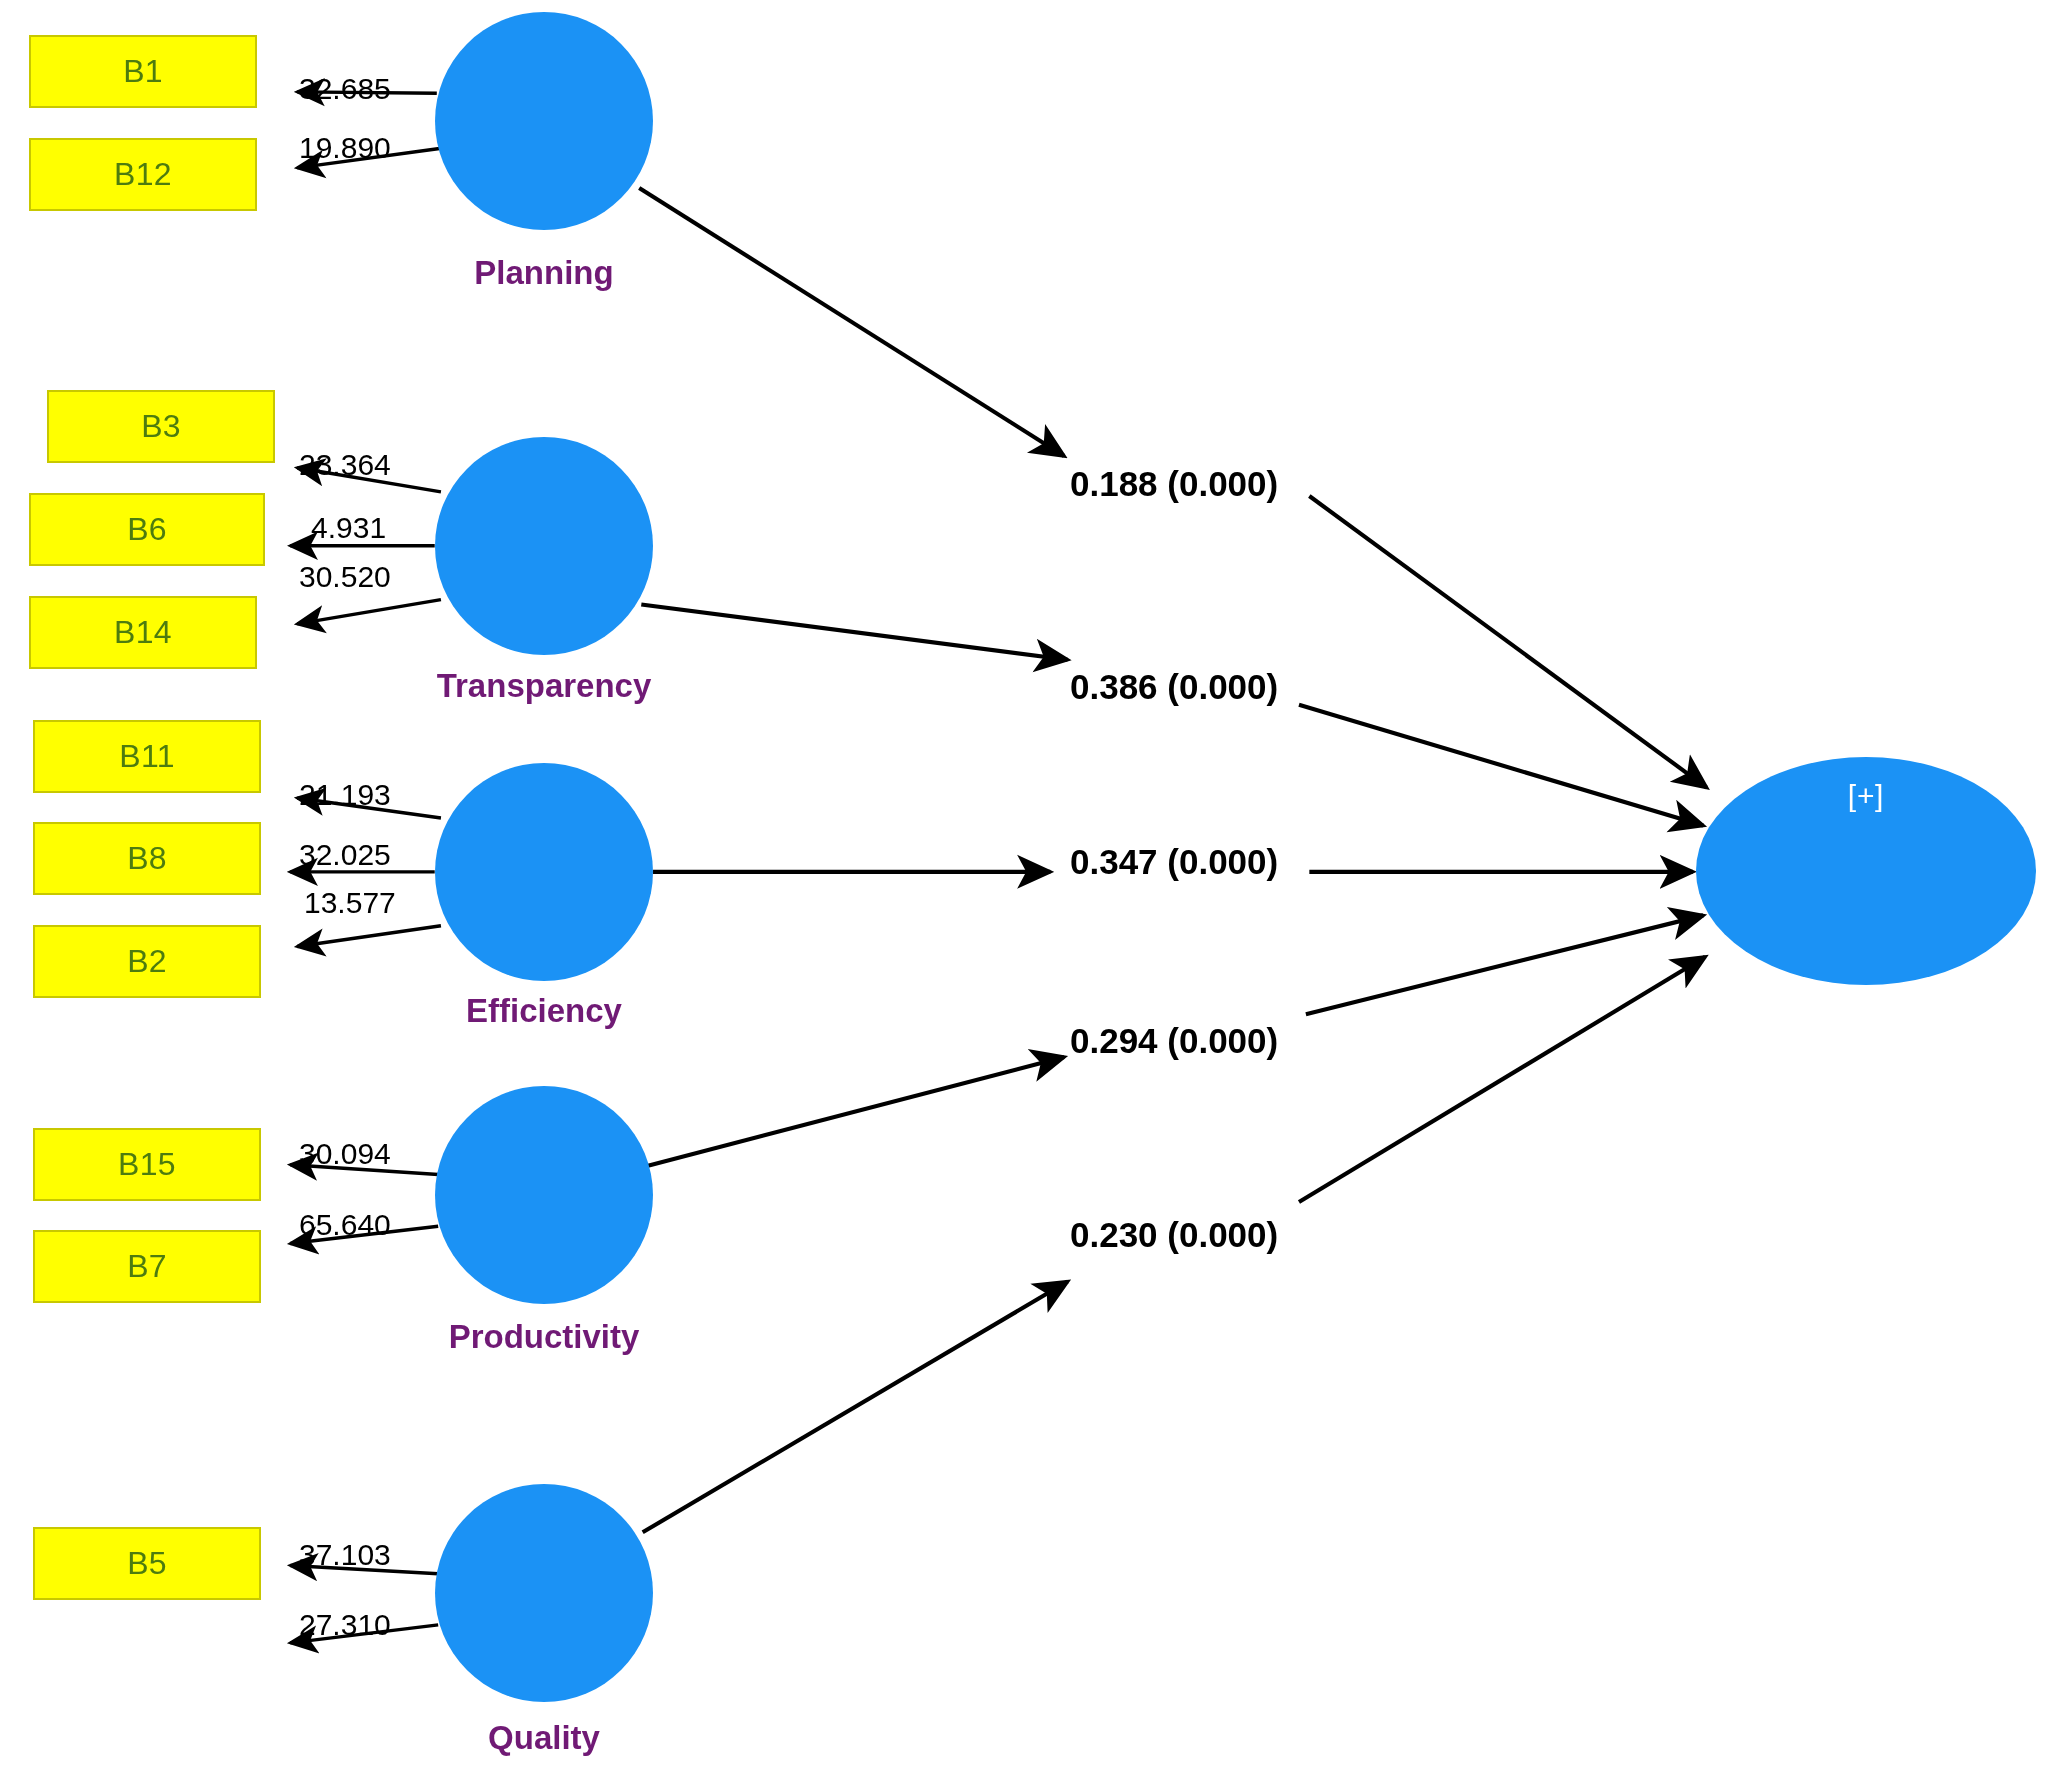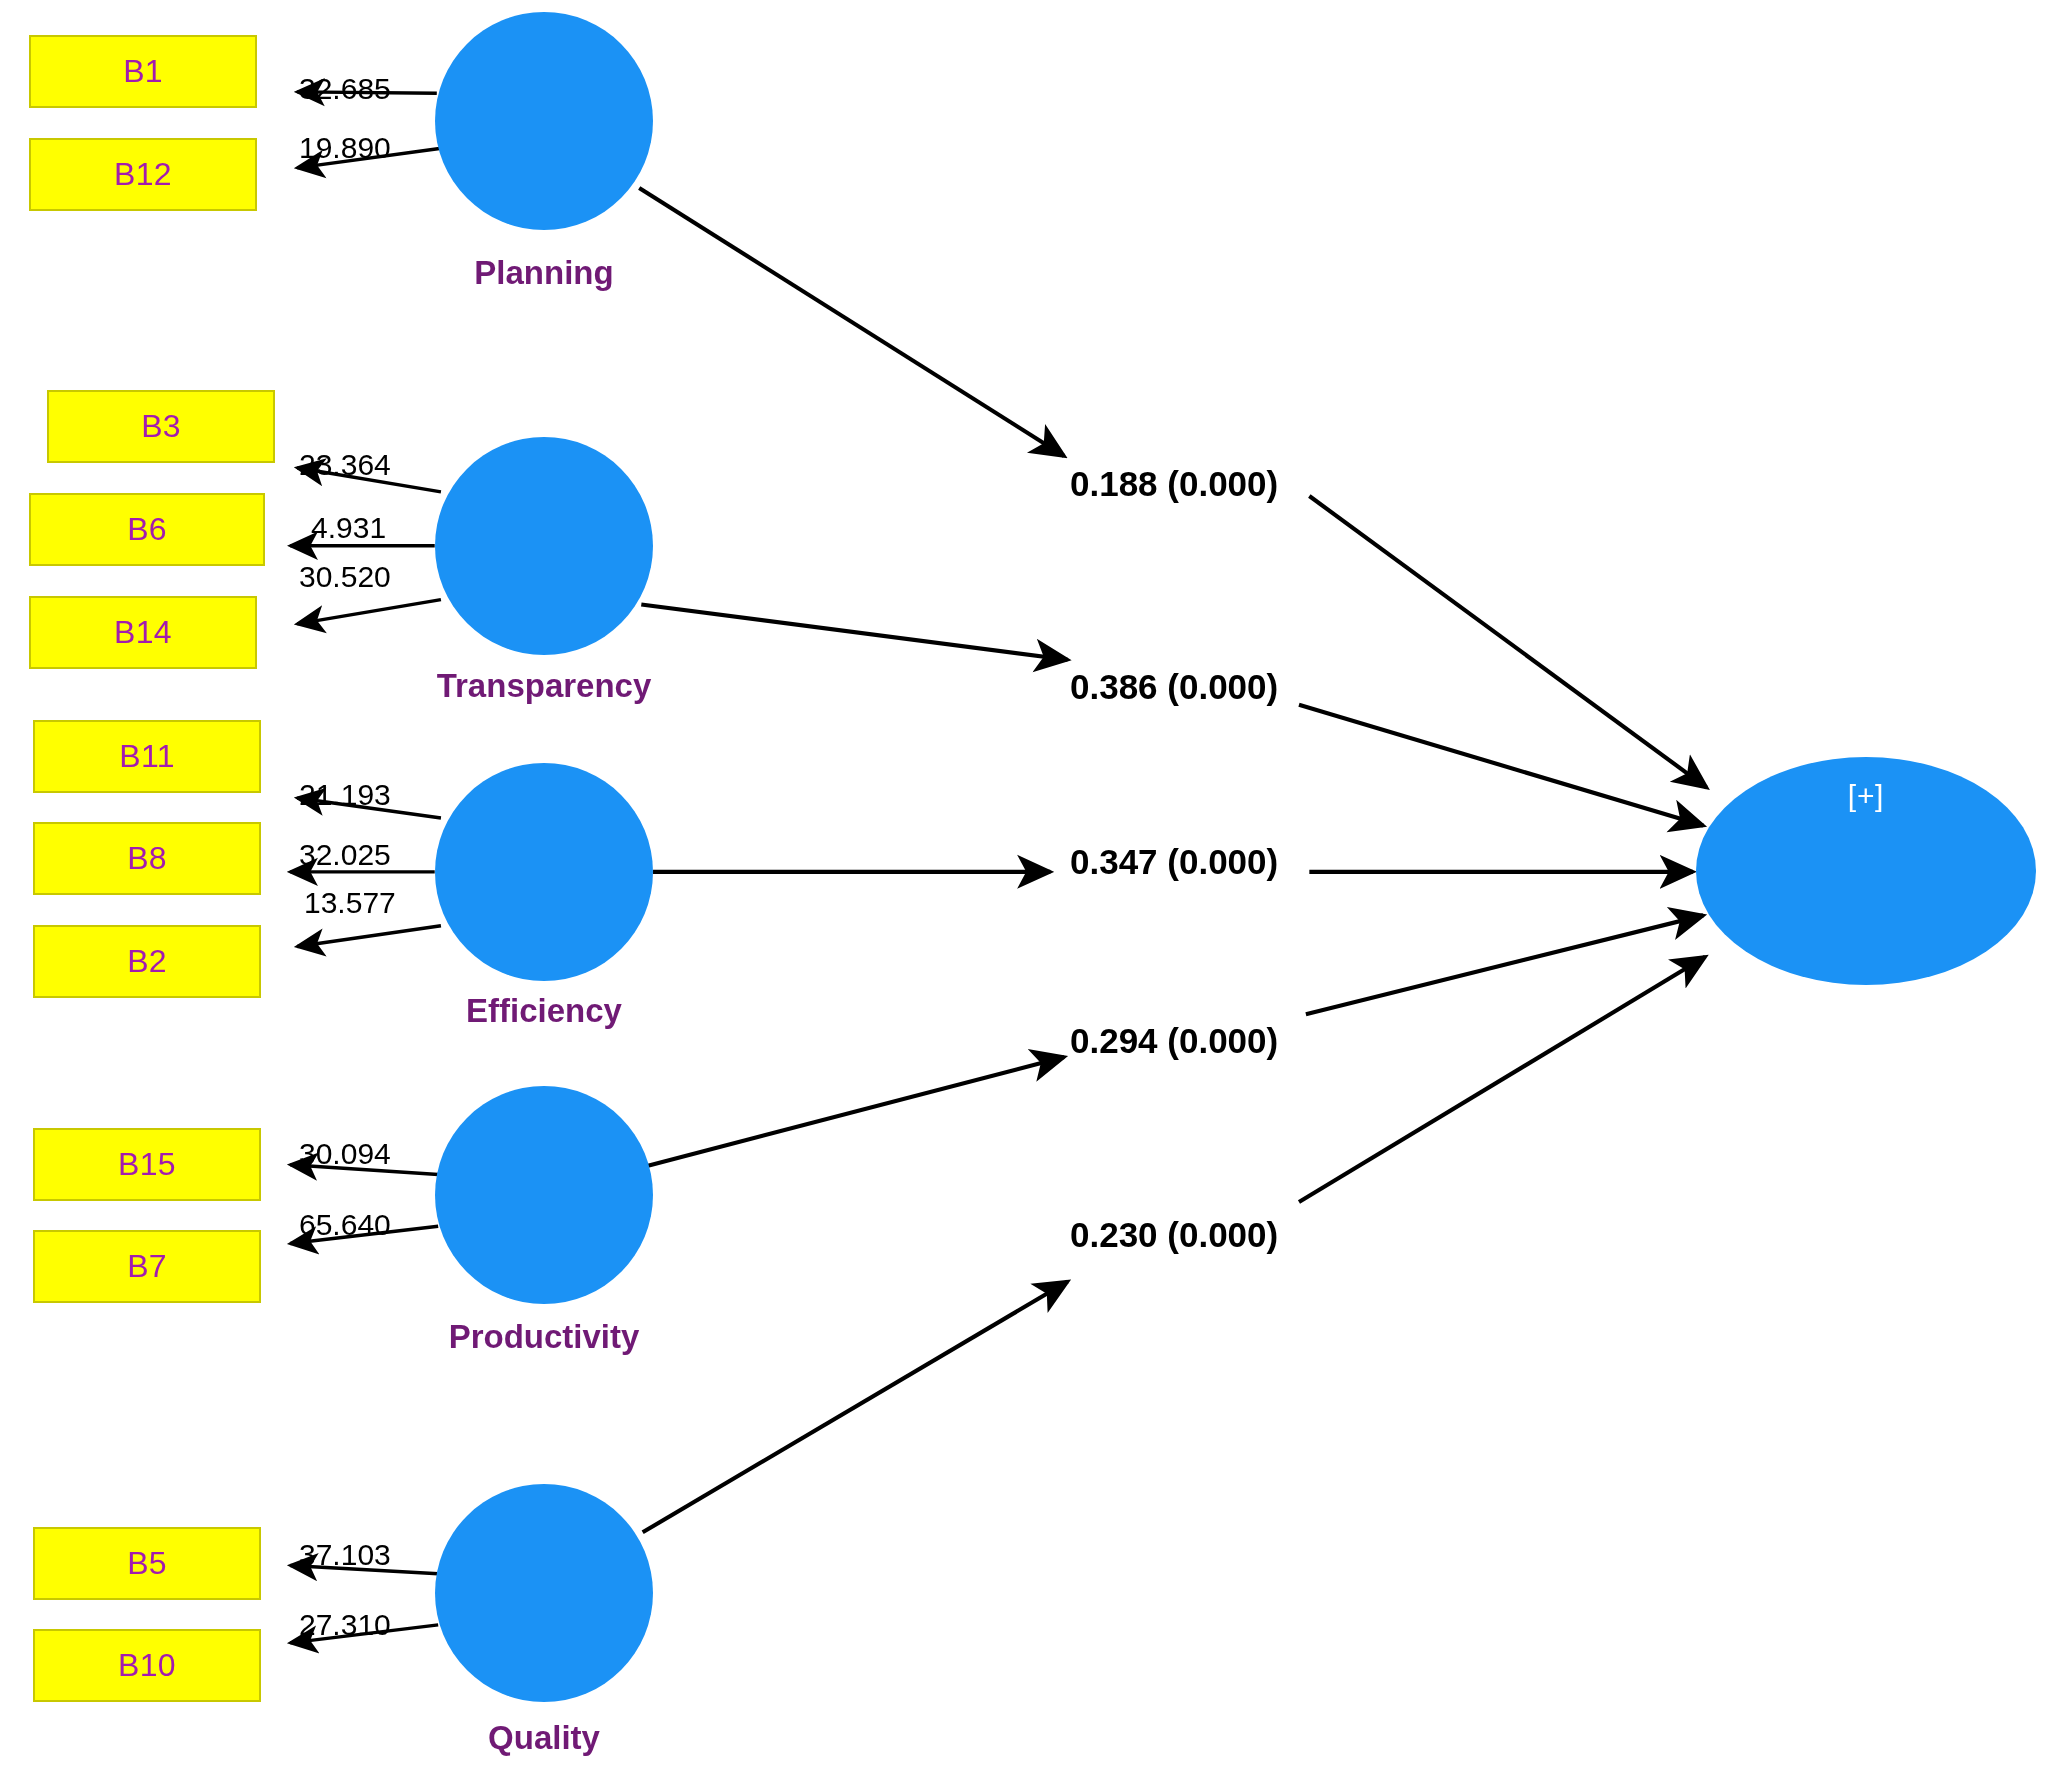--- a/index.html
+++ b/index.html
@@ -3,21 +3,21 @@
 <meta charset="utf-8">
 <style>
   html,body{margin:0;padding:0;background:#ffffff;}
   body{font-family:"Liberation Sans","DejaVu Sans",sans-serif;}
   #stage{position:relative;width:2066px;height:1790px;background:#fff;overflow:hidden;}
   #wires{position:absolute;left:0;top:0;width:2066px;height:1790px;pointer-events:none;}
 
   .ind-box{
     position:absolute;background:#ffff00;border:2.1px solid #c8c800;
     box-sizing:border-box;display:flex;align-items:center;justify-content:center;
-    color:#a21caf;font-size:32px;font-weight:400;letter-spacing:0.3px;
+    color:#4d7c0f;font-size:32px;font-weight:400;letter-spacing:0.3px;
   }
   .lv-circle{
     position:absolute;background:#1b92f5;border-radius:50%;
     box-sizing:border-box;
   }
   .lv-ellipse{
     position:absolute;background:#1b92f5;border-radius:50%;
     box-sizing:border-box;
   }
   .plus-mark{
@@ -168,23 +168,20 @@
   </div>
   <div class="loading-lbl" style="left:299px;top:1137px;">30.094</div>
   <div class="loading-lbl" style="left:299px;top:1208px;">65.640</div>
 
   <div class="lv-circle" style="left:435px;top:1086px;width:218px;height:218px;"></div>
   <div class="lv-label" style="left:421px;top:1318px;width:246px;">Productivity</div>
 
   <div class="ind-box" style="left:33px;top:1527px;width:228px;height:73px;">
     <span>B5</span>
   </div>
-  <div class="ind-box" style="left:33px;top:1629px;width:228px;height:73px;">
-    <span>B10</span>
-  </div>
   <div class="loading-lbl" style="left:299px;top:1538px;">37.103</div>
   <div class="loading-lbl" style="left:299px;top:1608px;">27.310</div>
 
   <div class="lv-circle" style="left:435px;top:1484px;width:218px;height:218px;"></div>
   <div class="lv-label" style="left:435px;top:1719px;width:218px;">Quality</div>
 
   <div class="lv-ellipse" style="left:1696px;top:757px;width:340px;height:228px;"></div>
   <div class="plus-mark" style="left:1696px;top:779px;width:340px;text-align:center;">[+]</div>
 
   <div class="path-lbl" style="left:1070px;top:464px;">0.188 (0.000)</div>

